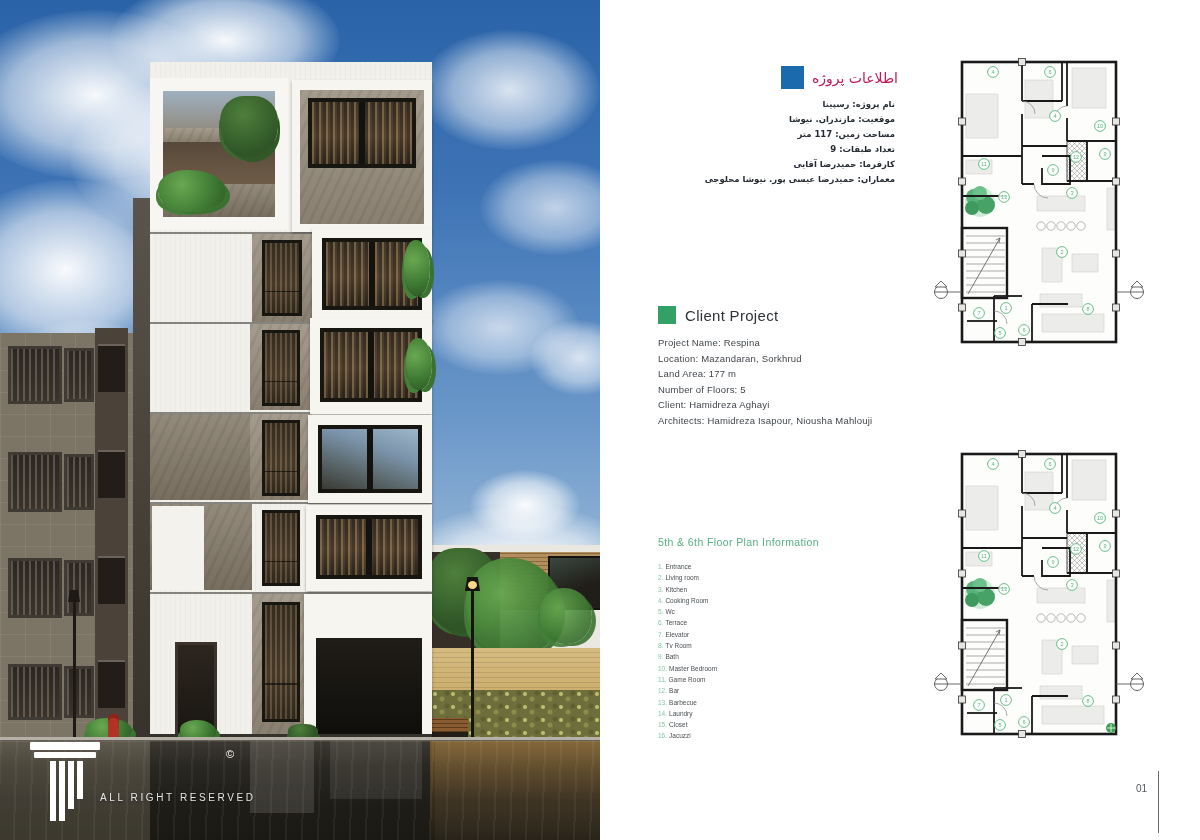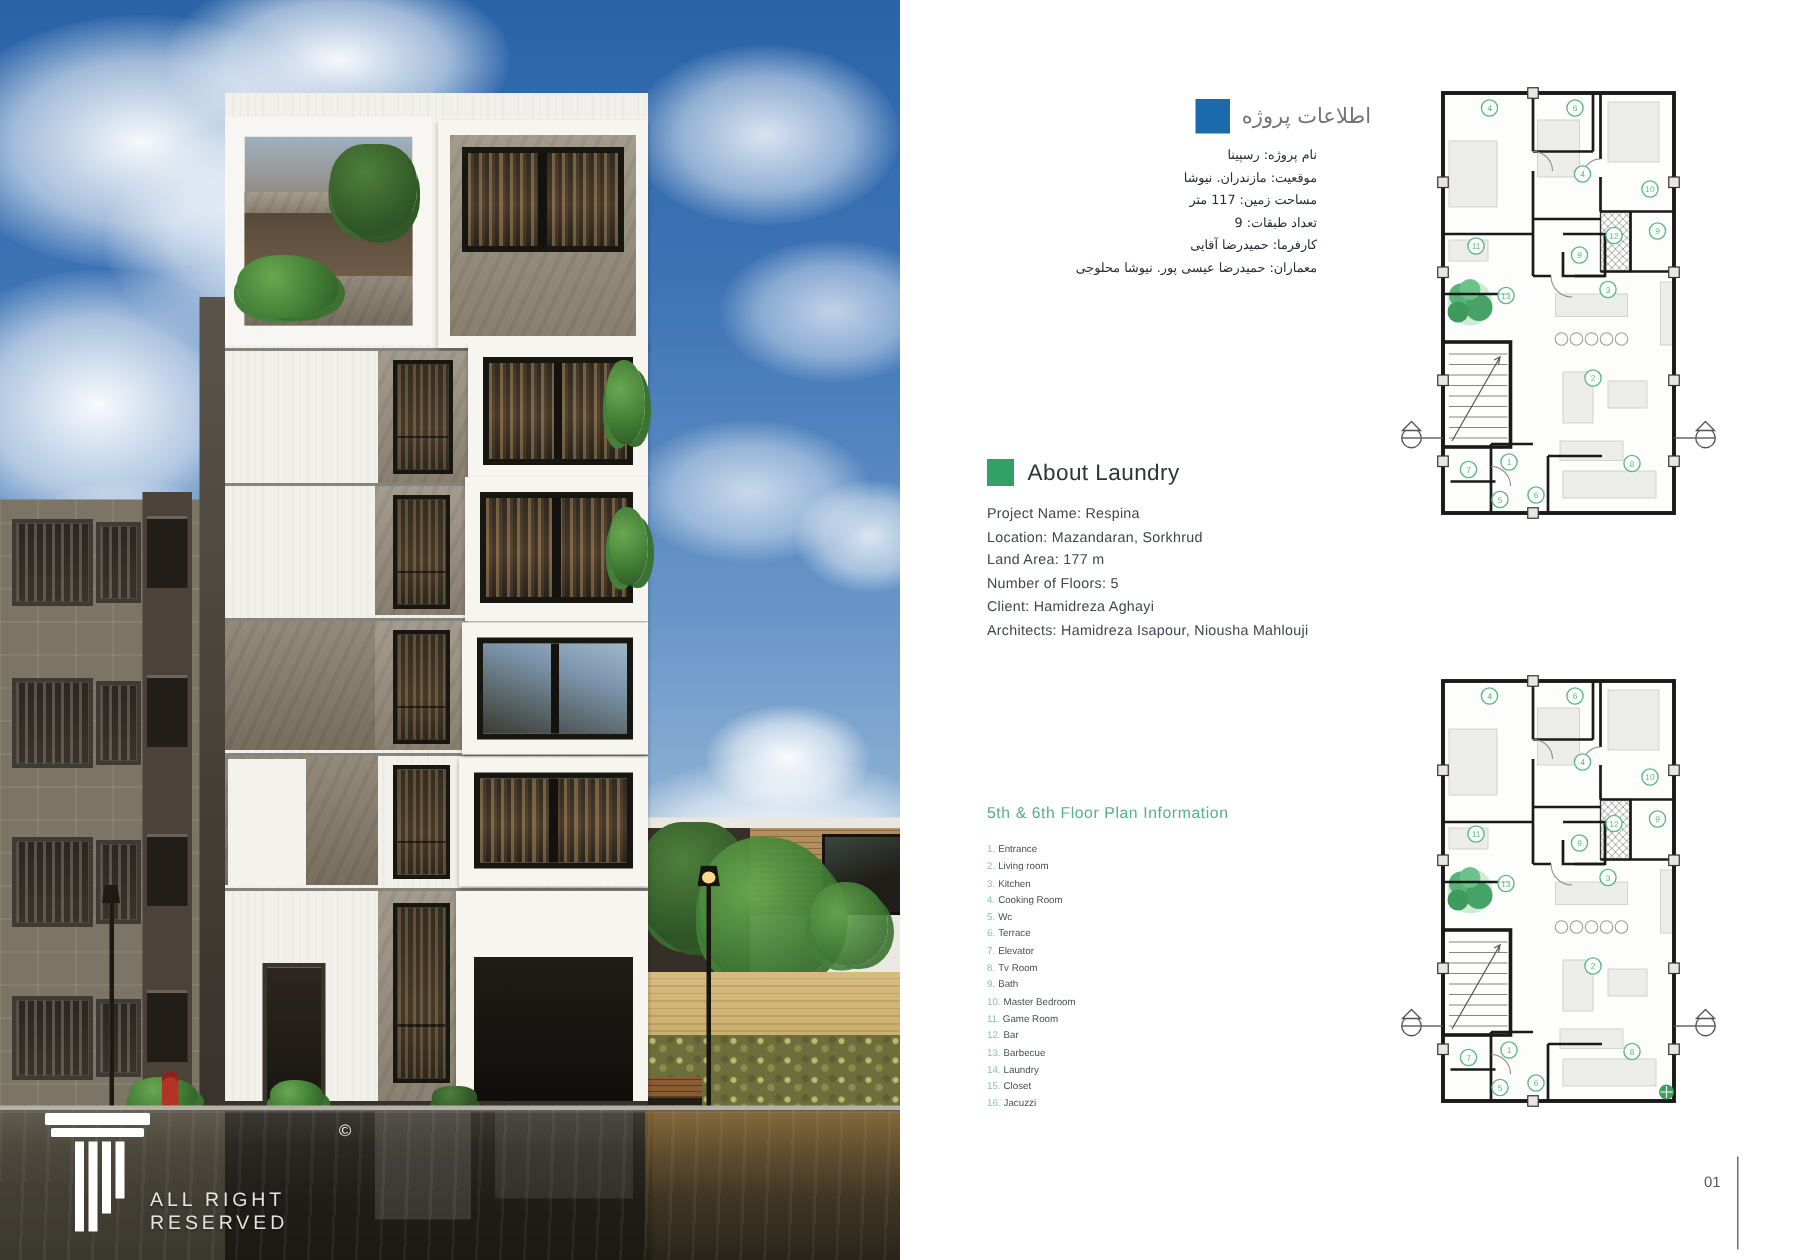--- a/index.html
+++ b/index.html
@@ -55,29 +55,29 @@
   #curb{left:0;top:737px;width:600px;height:4px;background:#b5b1a6;}
   .refl{mix-blend-mode:normal;}
   #roadstreaks{left:0;top:740px;width:600px;height:100px;
      background-image:repeating-linear-gradient(92deg,rgba(255,255,255,.05) 0 2px,transparent 2px 16px),
        linear-gradient(180deg,rgba(255,255,255,.07) 0 2px,transparent 2px);}
   
   #logo{left:28px;top:740px;color:#fff;}
   #logo .brandrow{position:absolute;left:70px;top:20px;font-size:27px;font-weight:bold;letter-spacing:1px;
       text-shadow:0 1px 2px rgba(0,0,0,.4);}
   #logo .copy{position:absolute;left:198px;top:8px;font-size:11px;font-weight:normal;}
-  #logo .tagline{position:absolute;left:72px;top:52px;font-size:13px;letter-spacing:2.6px;color:rgba(255,255,255,.88);
+  #logo .tagline{position:absolute;left:72px;top:52px;font-size:10px;letter-spacing:2.6px;color:rgba(255,255,255,.88);
       text-shadow:0 1px 2px rgba(0,0,0,.4);}
 
   
   .fa{font-family:"DejaVu Sans",sans-serif;direction:rtl;}
   #fa-head{right:278px;top:66px;display:flex;align-items:center;}
   #fa-head .sq{width:23px;height:23px;background:#1b6aae;margin-right:0;margin-left:0;}
-  #fa-head .t{font-size:14px;color:#737373;margin-left:8px;margin-right:8px;}
-  #fa-lines{right:322px;top:97px;font-size:8.5px;font-weight:normal;color:#262c33;line-height:15px;}
+  #fa-head .t{font-size:14px;color:#be185d;margin-left:8px;margin-right:24px;}
+  #fa-lines{right:305px;top:97px;font-size:8.5px;font-weight:bold;color:#262c33;line-height:15px;}
   #about{left:658px;top:306px;}
   #about .row{display:flex;align-items:center;}
   #about .sq{width:18px;height:18px;background:#33a066;}
   #about .t{font-size:15px;color:#2e3338;margin-left:9px;letter-spacing:.3px;}
   #about-lines{margin-top:11px;font-size:9.5px;color:#41464b;line-height:15.5px;letter-spacing:.2px;}
   #flist{left:658px;top:536px;width:230px;}
   #flist .t{font-size:10.5px;color:#56b183;letter-spacing:.4px;}
   #flist ul{list-style:none;margin:13px 0 0 0;padding:0;}
   #flist li{font-size:6.5px;color:#4a4f53;line-height:11.3px;}
   #flist li .n{color:#83c7a4;margin-right:2px;}
@@ -227,21 +227,21 @@
       <div>موقعیت: مازندران. نیوشا</div>
       <div>مساحت زمین: 117 متر</div>
       <div>تعداد طبقات: 9</div>
       <div>کارفرما: حمیدرضا آقایی</div>
       <div>معماران: حمیدرضا عیسی پور. نیوشا محلوجی</div>
     </div>
 
   <div id="about" class="abs">
     <div class="row">
       <span class="sq"></span>
-      <span class="t">About Laundry</span>
+      <span class="t">Client Project</span>
     </div>
     <div id="about-lines">
         <div>Project Name: Respina</div>
         <div>Location: Mazandaran, Sorkhrud</div>
         <div>Land Area: 177 m</div>
         <div>Number of Floors: 5</div>
         <div>Client: Hamidreza Aghayi</div>
         <div>Architects: Hamidreza Isapour, Niousha Mahlouji</div>
       </div>
   </div>

